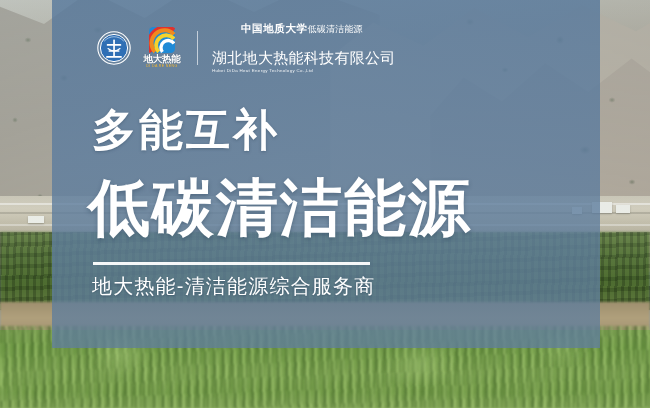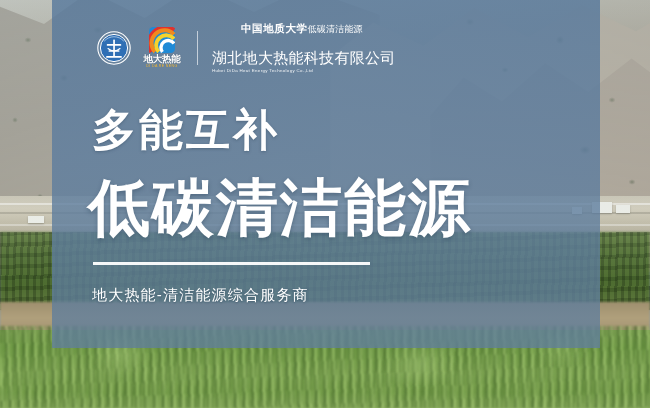--- a/index.html
+++ b/index.html
@@ -271,22 +271,22 @@
     left: 93px;
     top: 262px;
     width: 277px;
     height: 3px;
     background: #ffffff;
     opacity: .95;
   }
   .subtitle {
     position: absolute;
     left: 92px;
-    top: 287px;
-    font-size: 15px;
+    top: 276px;
+    font-size: 20px;
     color: #ffffff;
     letter-spacing: 1.2px;
     line-height: 1;
     white-space: nowrap;
     text-shadow: 0 1px 2px rgba(32,54,78,.4);
   }
 </style>
 </head>
 <body>
 

